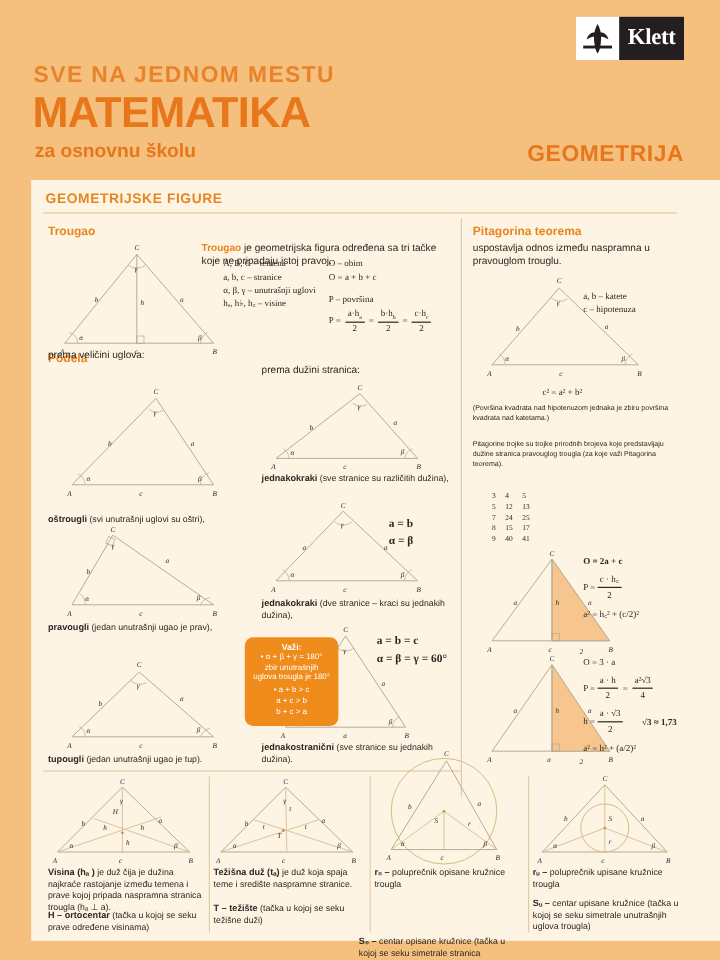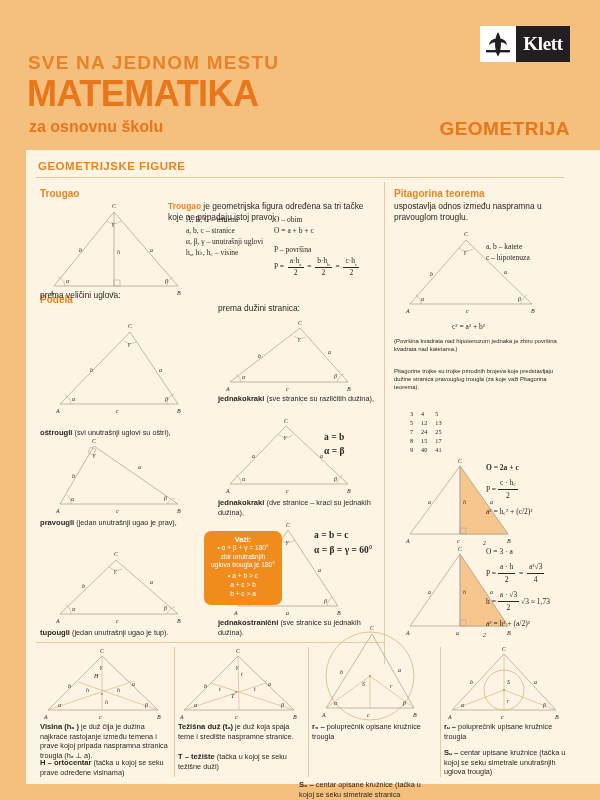--- a/index.html
+++ b/index.html
@@ -22,21 +22,21 @@
     color:#e8761b; line-height:1;
   }
   .subtitle {
     position:absolute; left:29px; top:118px;
     font-size:16px; font-weight:bold; color:#e8761b;
   }
   .section-right {
     position:absolute; right:30px; top:118px;
     font-size:19px; font-weight:bold; letter-spacing:0.5px; color:#e8761b;
   }
-  .logo { position:absolute; right:30px; top:26px; width:90px; height:44px; display:flex;border-radius:18px; }
+  .logo { position:absolute; right:30px; top:14px; width:90px; height:44px; display:flex;border-radius:18px; }
   .logo-mark {
     width:36px; height:36px; background:#ffffff;
     display:flex; align-items:center; justify-content:center;
   }
   .logo-word {
     flex:1; height:36px; background:#231f20; color:#fff;
     display:flex; align-items:center; justify-content:center;
     font-size:19px; font-weight:bold; font-family:"Liberation Serif", serif;
     letter-spacing:-0.3px;
   }
@@ -392,21 +392,21 @@
     <div style="font-weight:normal;">O = 3 · a</div>
     <div style="margin-top:3px;">
       <span style="vertical-align:middle;">P =</span>
       <span class="frac"><span class="n">a · h</span><span class="d">2</span></span>
       <span style="vertical-align:middle;">&nbsp;=&nbsp;</span>
       <span class="frac"><span class="n">a²√3</span><span class="d">4</span></span>
     </div>
     <div style="margin-top:3px;">
       <span style="vertical-align:middle;">h =</span>
       <span class="frac"><span class="n">a · √3</span><span class="d">2</span></span>
-      <span style="vertical-align:middle;">√3 ≈ 1,73</span>
+      <span style="vertical-align:middle;margin-left:14px;font-weight:bold;">√3 ≈ 1,73</span>
     </div>
     <div style="margin-top:4px;">a² = h² + (a/2)²</div>
   </div>
 
   <svg style="position:absolute;left:16px;top:498px;" width="124" height="72">
     <polygon class="tri" points="6,62 116,62 60,8"></polygon>
     <line class="cev" x1="60" y1="8" x2="60" y2="62"></line>
     <line class="cev" x1="6" y1="62" x2="92" y2="33"></line>
     <line class="cev" x1="116" y1="62" x2="36" y2="34"></line>
     <circle cx="60" cy="46" r="1.1" fill="#b8914f"></circle>

